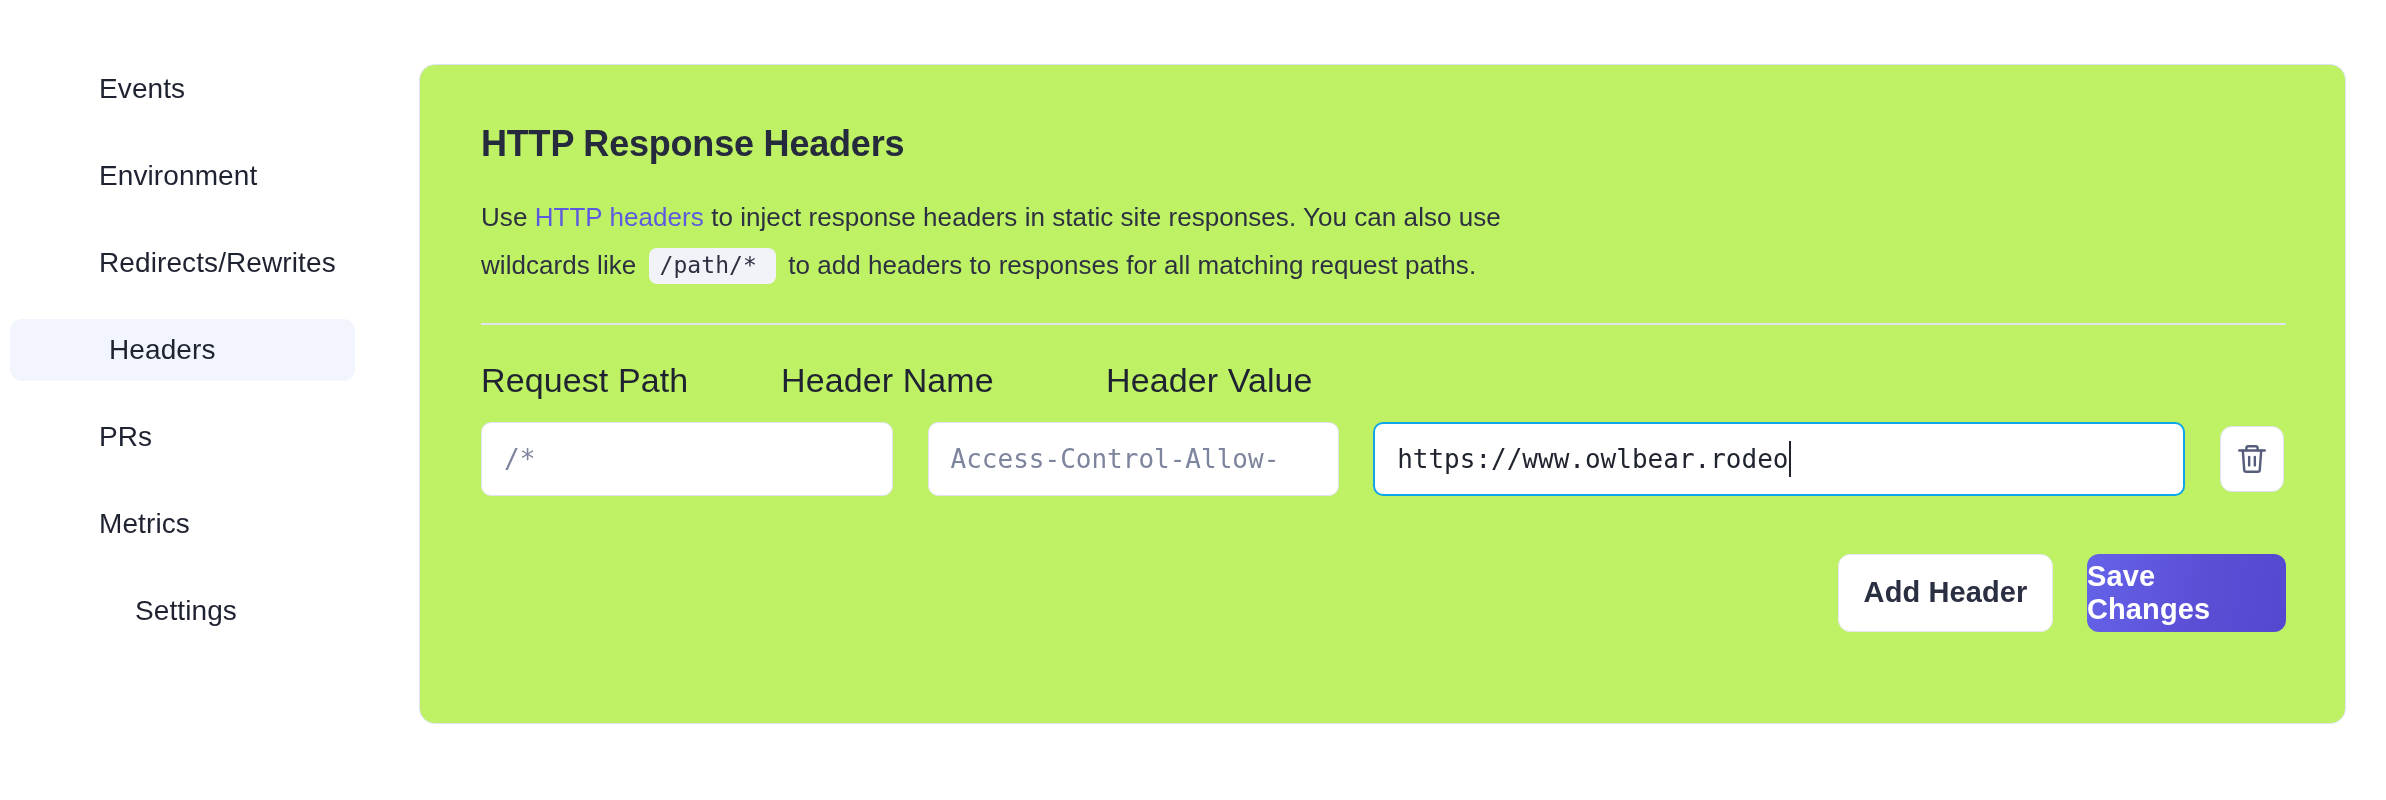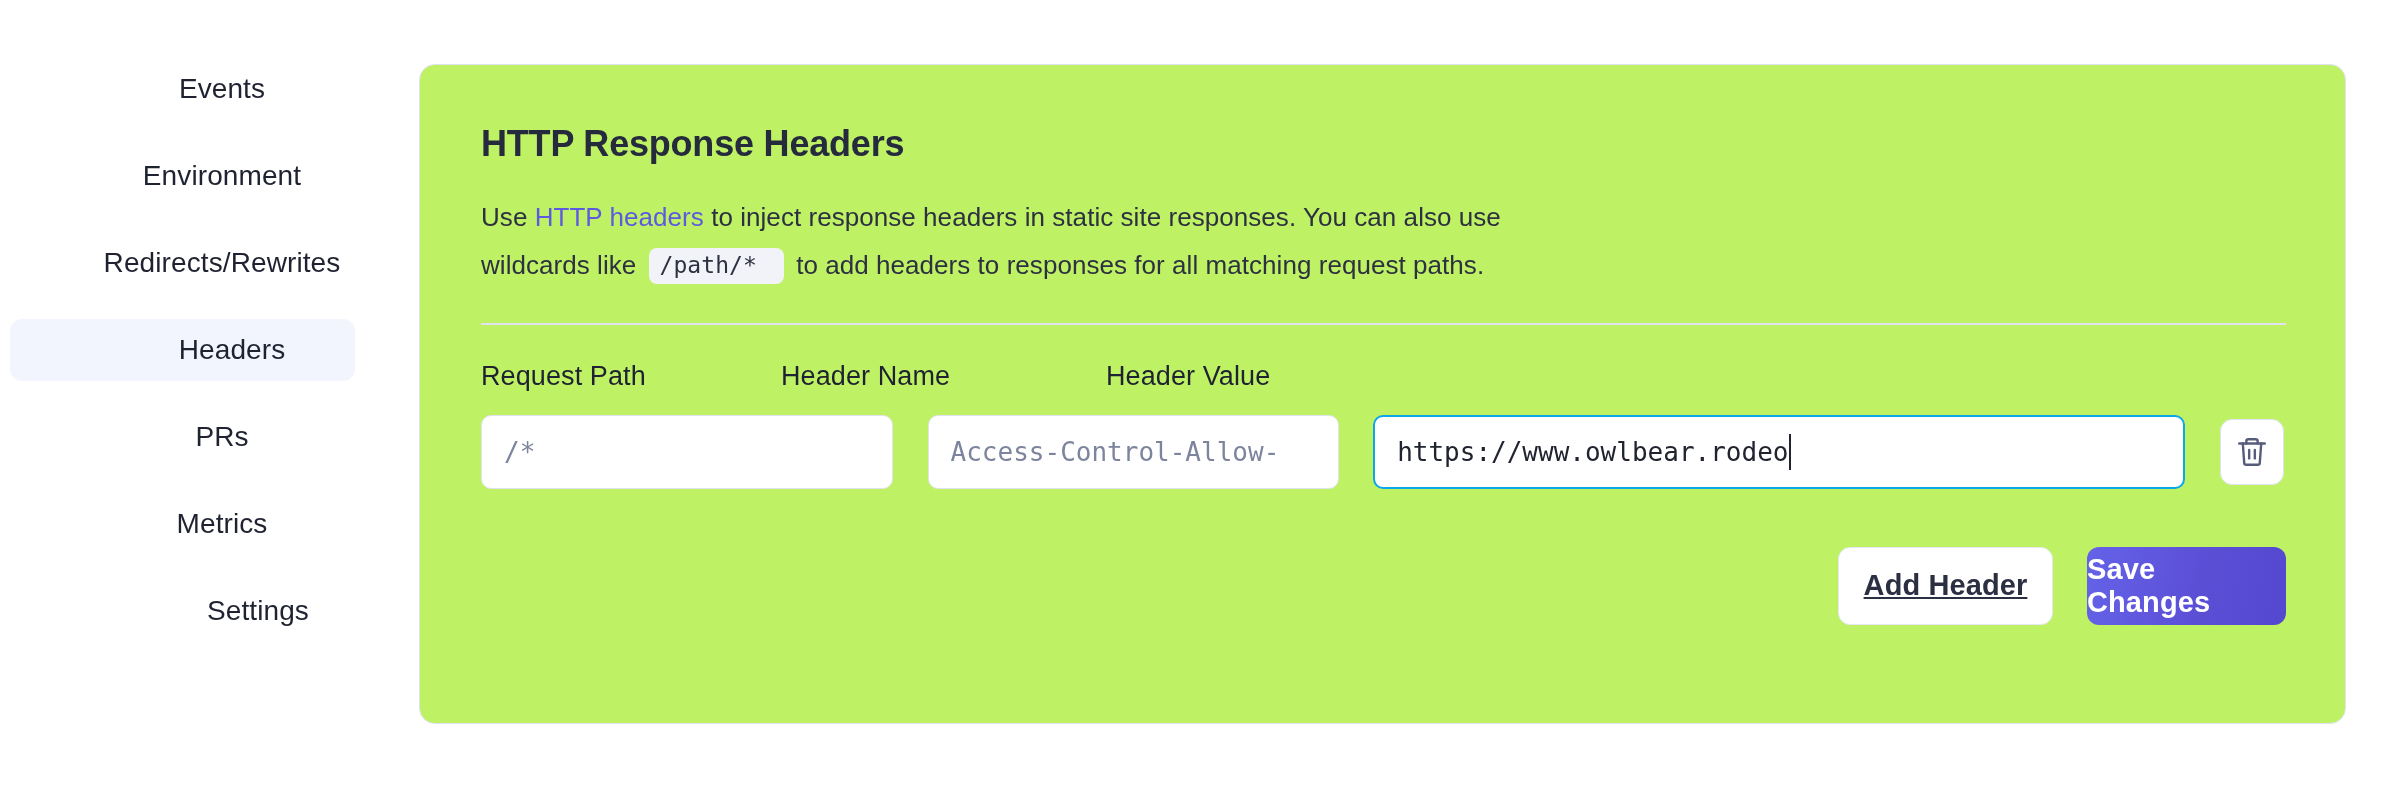--- a/index.html
+++ b/index.html
@@ -32,21 +32,20 @@
   .nav-item {
     position: relative;
     display: flex;
     align-items: center;
     height: 62px;
     margin-bottom: 25px;
     padding-left: 99px;
     border-radius: 12px;
     width: 345px;
     cursor: pointer;
-    justify-content: center;
   }
   .nav-item:last-child { margin-bottom: 0; margin-left: 36px; }
 
   .nav-item .nav-label {
     font-size: 28px;
     color: #1f2230;
     line-height: 1;
     letter-spacing: 0.1px;
   }
 
@@ -98,42 +97,42 @@
     cursor: pointer;
   }
 
   .code-chip {
     display: inline-block;
     font-family: "DejaVu Sans Mono", monospace;
     font-size: 23px;
     background: #f1f3f8;
     color: #2d3040;
     border-radius: 8px;
-    padding: 5px 27px 6px 11px;
+    padding: 5px 19px 6px 11px;
     margin: 0 5px;
     line-height: 1.1;
     vertical-align: 1px;
   }
 
   .divider {
     margin: 34px 0 0 0;
     height: 1.5px;
     background: #dfe3ef;
     width: 1805px;
   }
 
   
   .form-area { margin-top: 38px; }
 
   .label-row {
     display: flex;
     align-items: flex-end;
   }
   .field-label {
-    font-size: 27px;
+    font-size: 34px;
     color: #1f2230;
     letter-spacing: 0.1px;
     line-height: 1;
   }
 
   .lbl-path  { width: 300px; }
   .lbl-name  { width: 301px; }
   .lbl-value { width: 620px; margin-left: 24px; }
 
   .input-row {
@@ -210,21 +209,20 @@
     font-weight: bold;
     letter-spacing: 0.1px;
     cursor: pointer;
   }
 
   .btn-secondary {
     width: 215px;
     background: #ffffff;
     border: 1.5px solid #e4e7f0;
     color: #2b2f42;
-    text-decoration: underline;
   }
 
   .btn-primary {
     width: 199px;
     margin-left: 34px;
     background: linear-gradient(100deg, #6563e8 0%, #5b4fd6 55%, #5448d0 100%);
     color: #ffffff;
     border: none;
   }
 </style>

